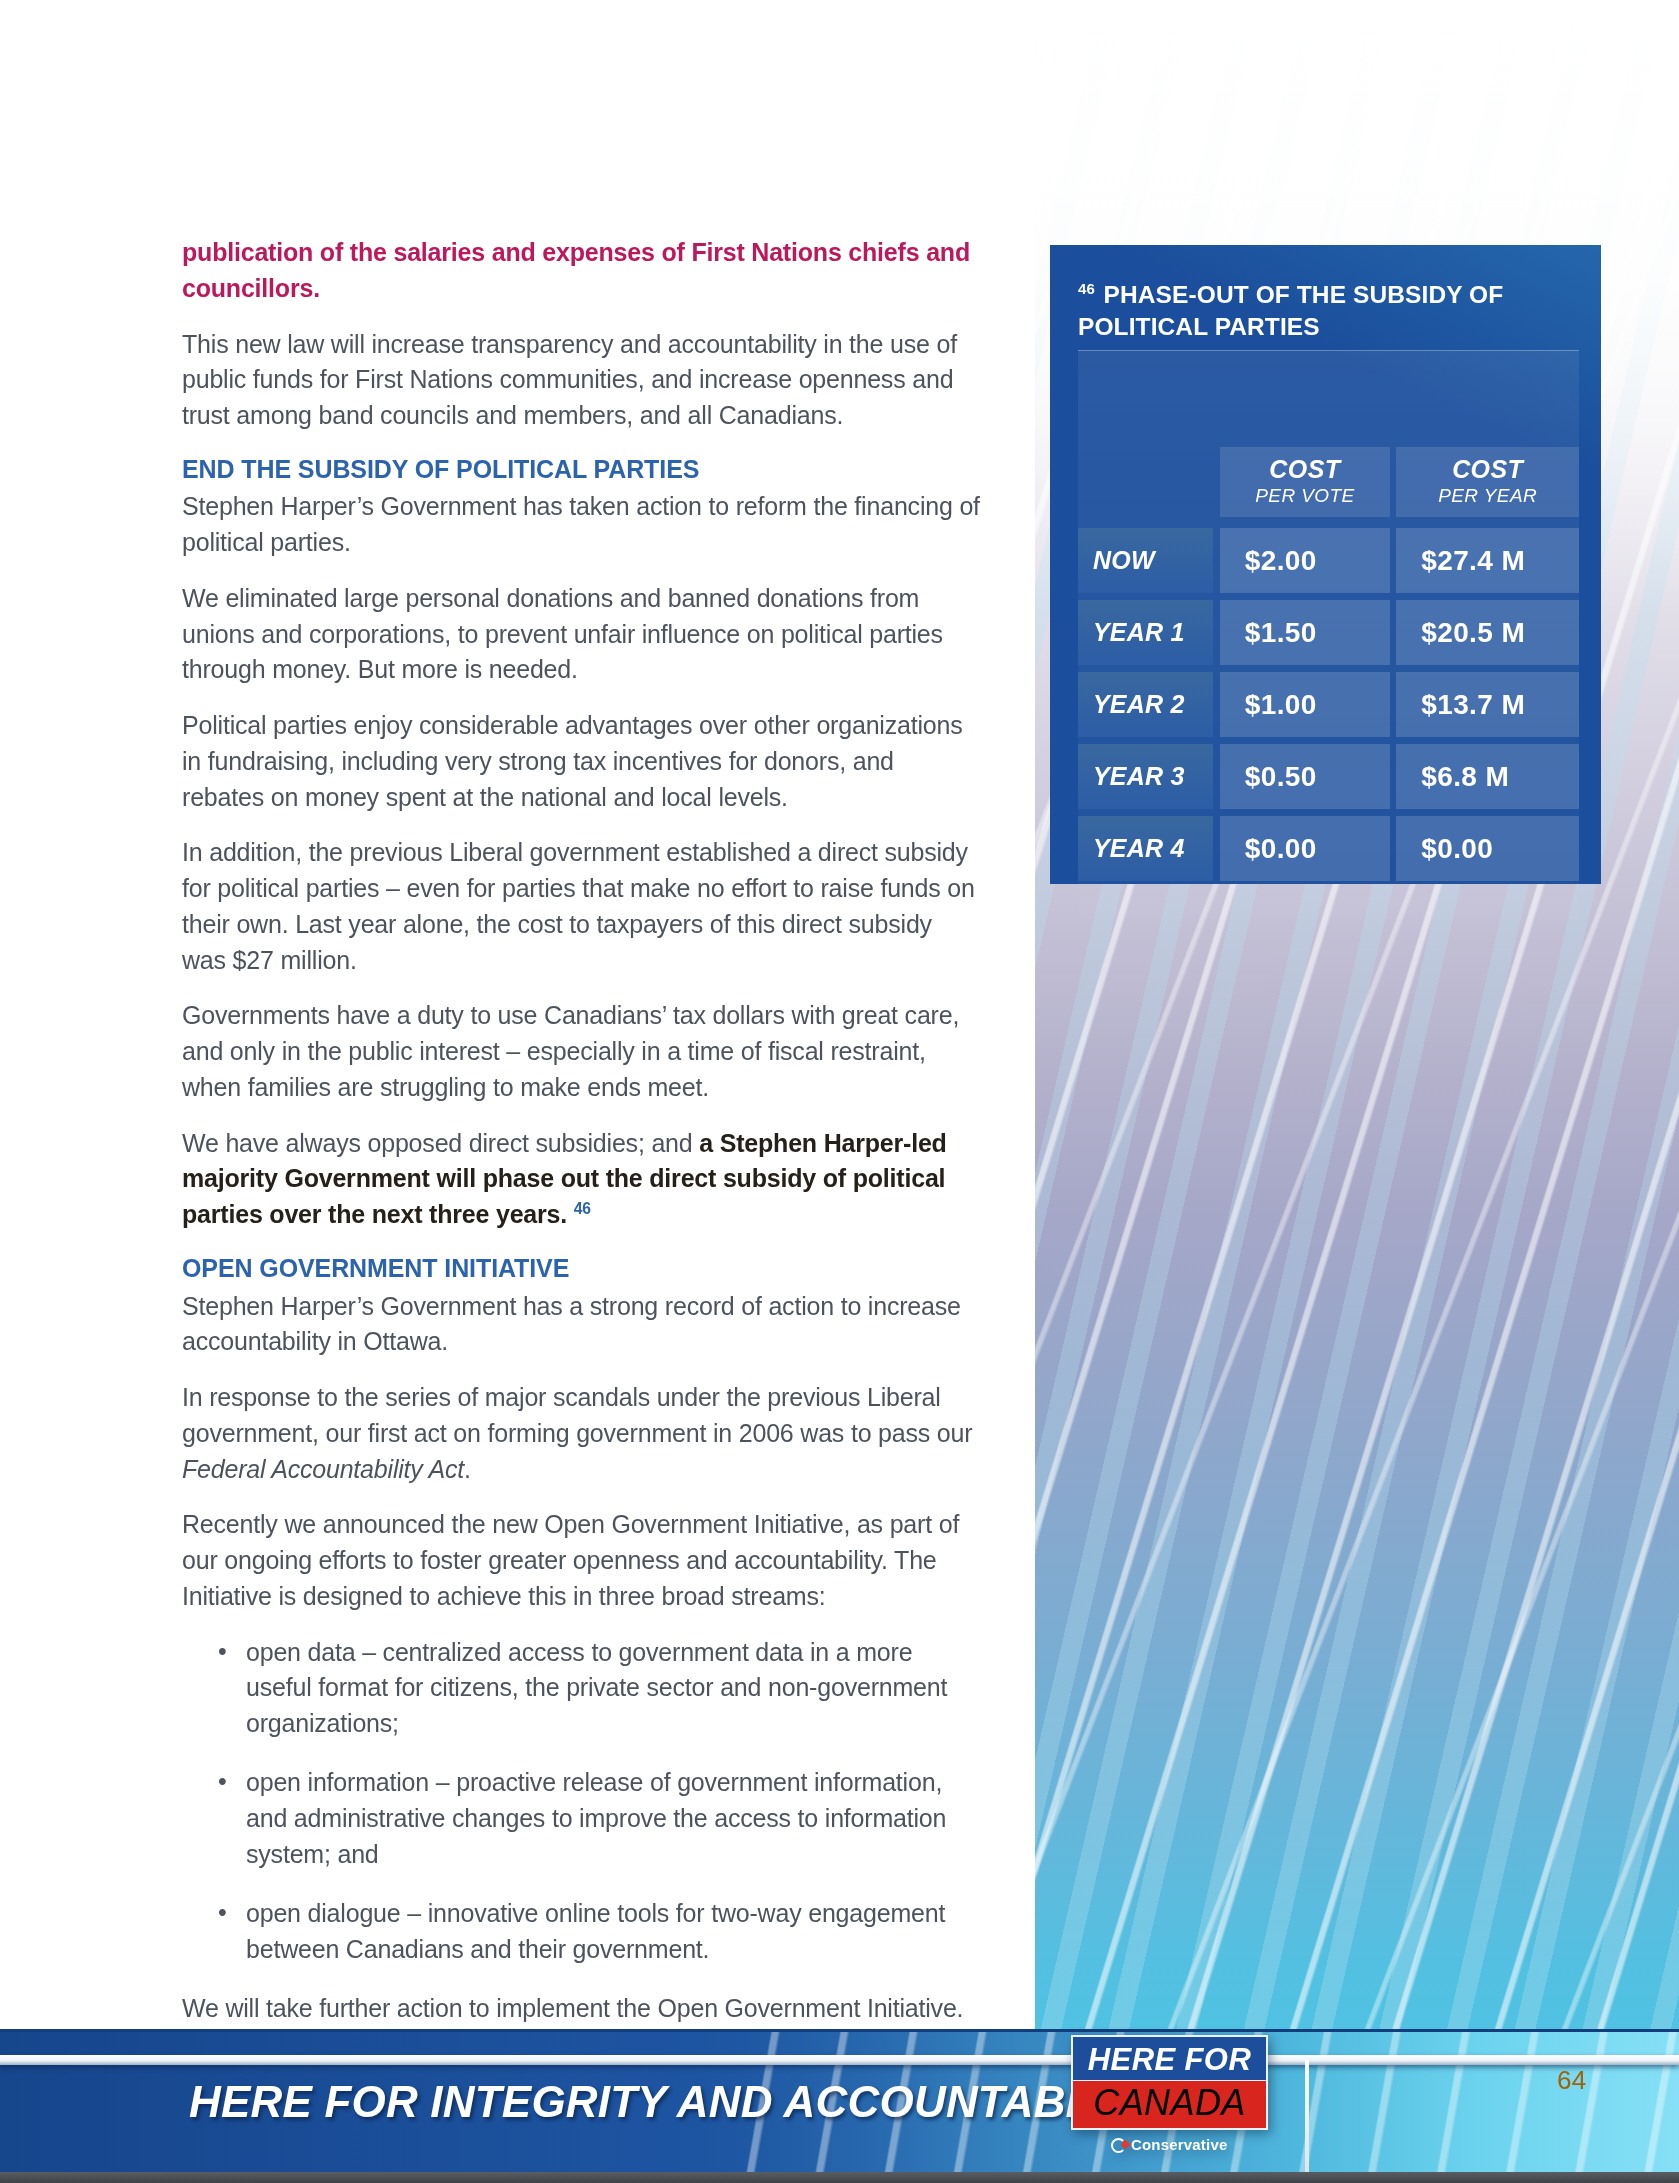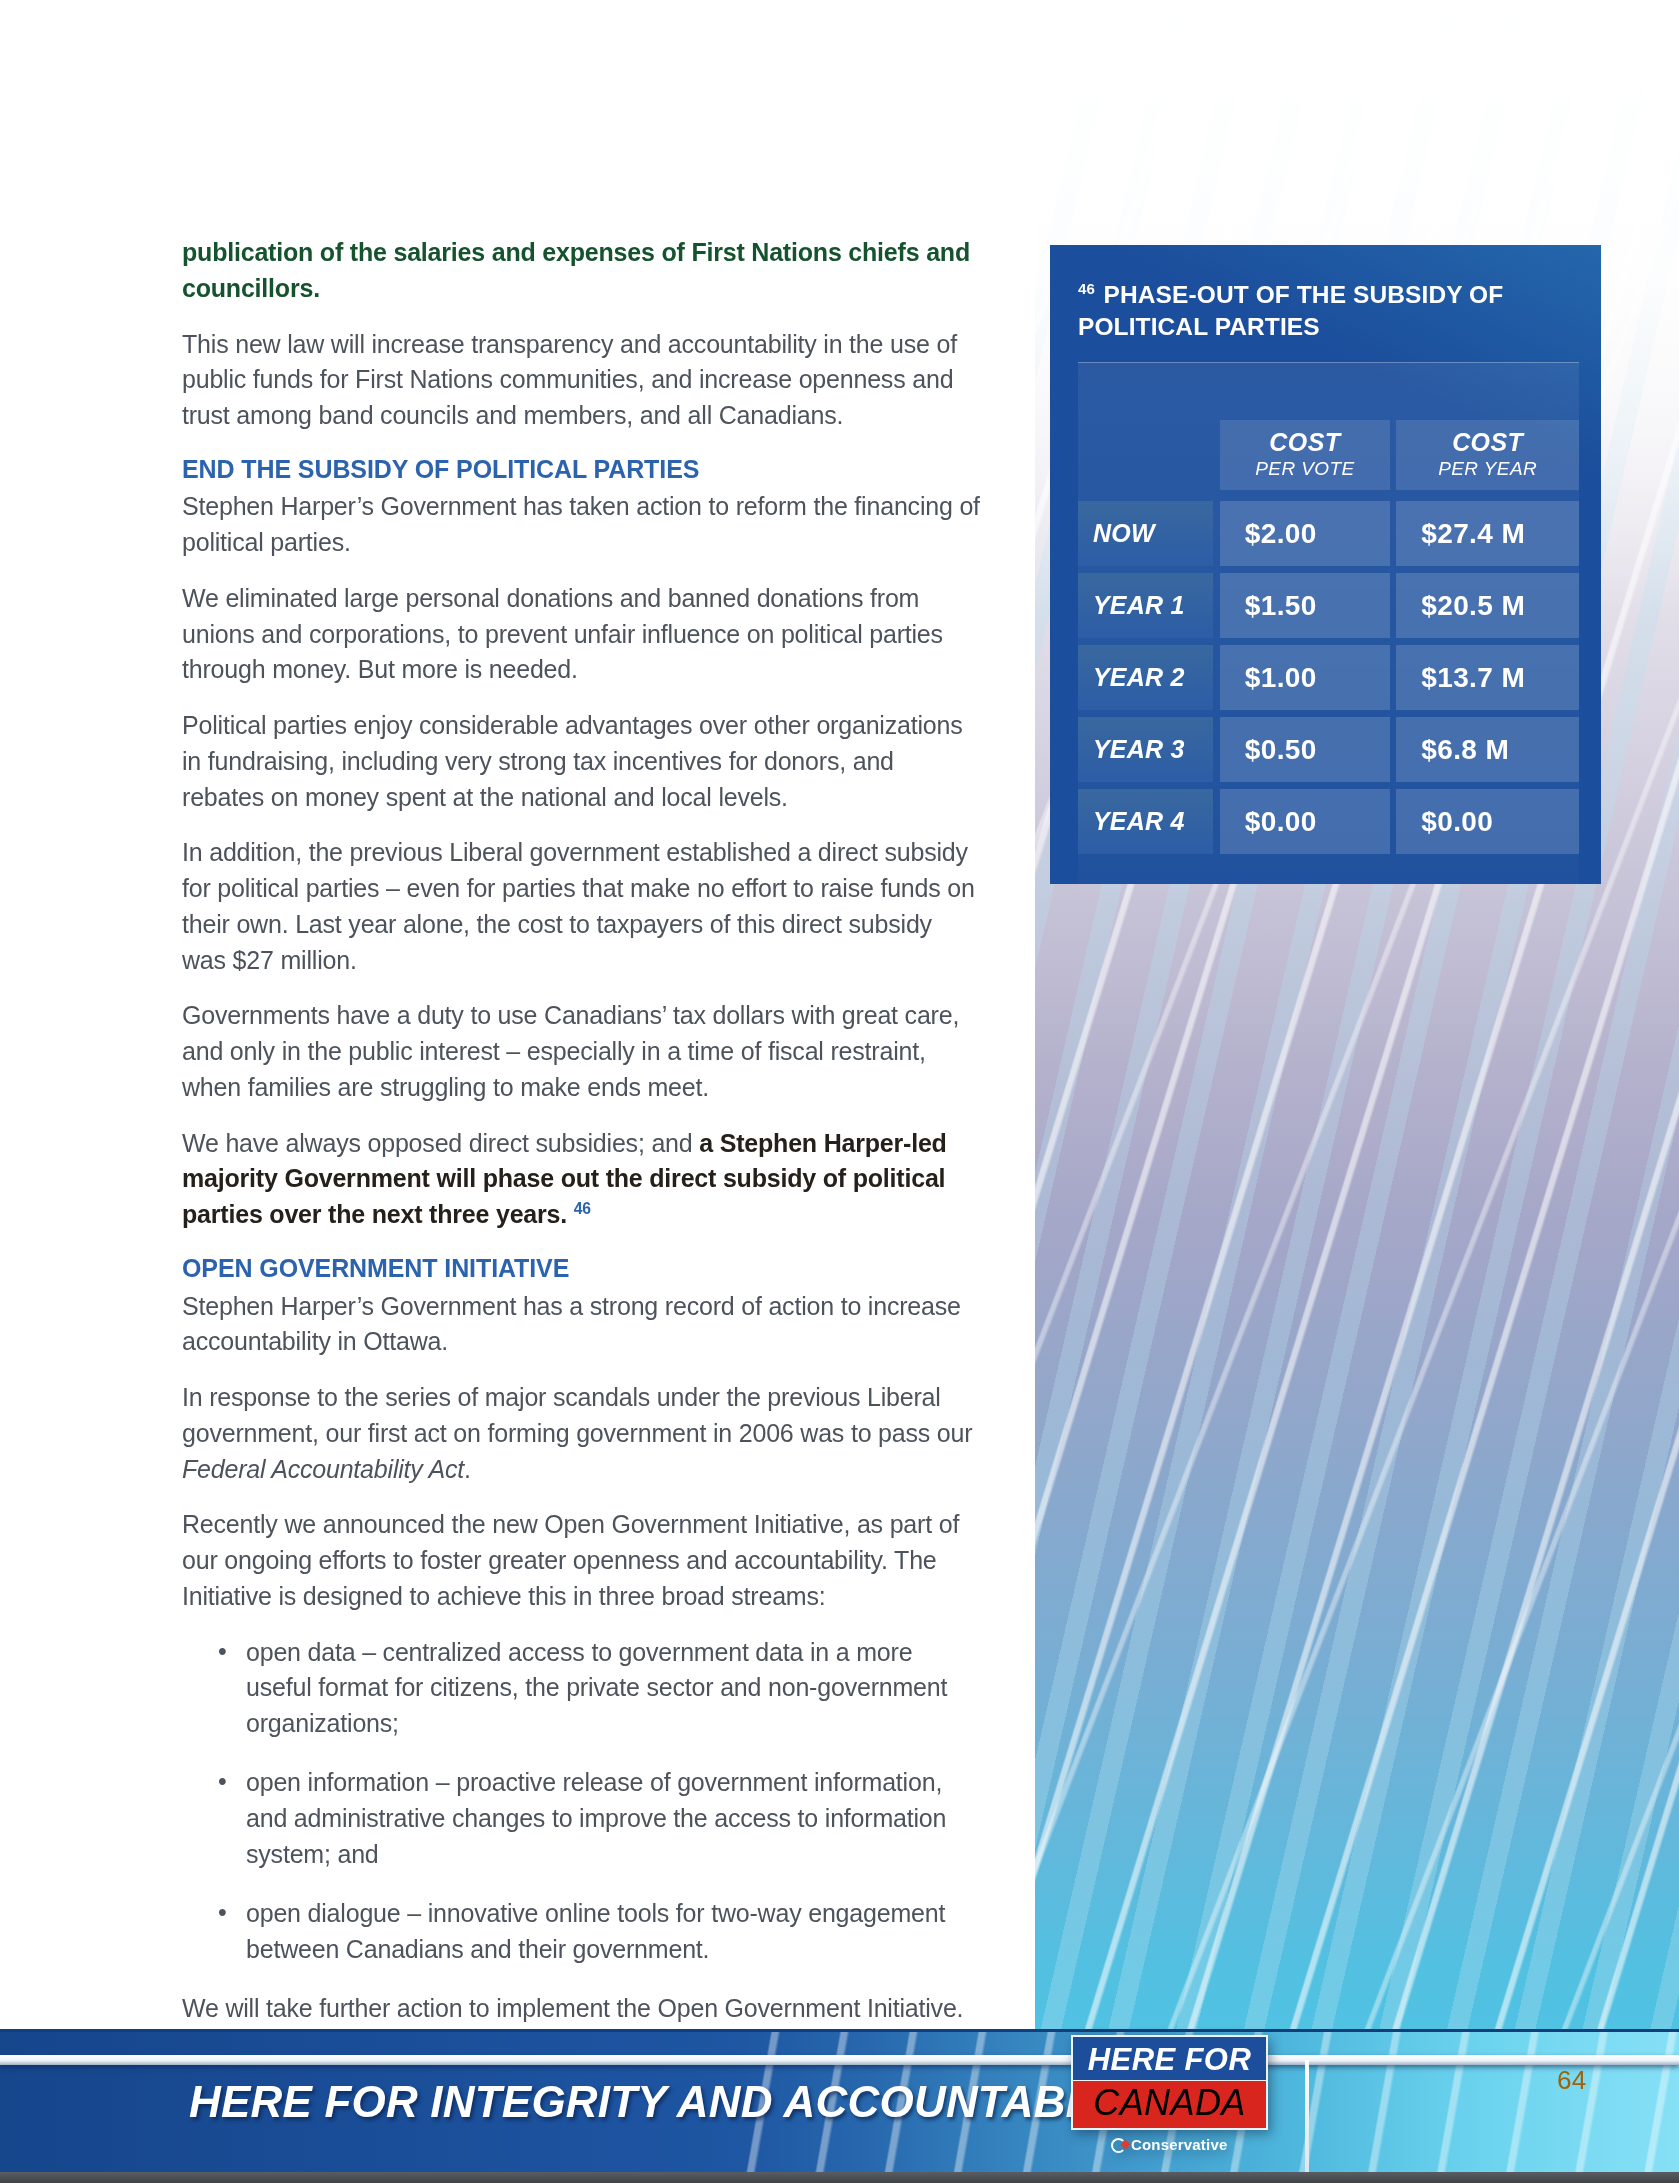--- a/index.html
+++ b/index.html
@@ -37,21 +37,21 @@
     position:absolute; left:0; top:0; width:100%; height:612px;
     background:linear-gradient(180deg, #ffffff 0%, rgba(255,255,255,0.85) 45%, rgba(255,255,255,0) 100%);
   }
 
   
   .article {
     position:absolute; left:182px; top:235px; width:800px;
     font-size:25px; line-height:1.43; color:#4d535c; letter-spacing:-0.2px;
   }
   .article p { margin:0 0 20px 0; }
-  .article p.lead { color:#14532d; font-weight:bold; }
+  .article p.lead { color:#be185d; font-weight:bold; }
   .article h2 {
     margin:7px 0 4.4px 0; font-size:25px; line-height:1.25;
     color:#2c63ae; font-weight:bold; letter-spacing:-0.1px;
   }
   .article strong { color:#26201a; }
   .article em { font-style:italic; }
   sup.fn { font-size:15.7px; color:#2c63ae; font-weight:bold; line-height:0; }
   ul.streams { list-style:none; margin:7px 0 20px 0; padding:0 0 0 36px; }
   ul.streams li { position:relative; padding-left:28px; margin-bottom:23.6px; }
   ul.streams li::before {
@@ -61,23 +61,23 @@
   
   .sidebar {
     position:absolute; left:1050px; top:245px; width:551px; height:639px;
     background:linear-gradient(205deg, rgba(70,190,225,0.22) 0%, rgba(70,190,225,0) 26%), #1b4e9c;
     color:#ffffff;
   }
   .sidebar-inner { padding:34px 22px 0 28px; }
   .sidebar-title-wrap { font-size:24.5px; font-weight:bold; line-height:1.3; letter-spacing:0.1px; width:472px; }
   .sidebar-title-wrap sup { font-size:15px; line-height:0; vertical-align:super; margin-right:8.7px; }
   .sidebar-panel {
-    margin-top:19px; border-top:1.3px solid rgba(255,255,255,0.32);
+    margin-top:7px; border-top:1.3px solid rgba(255,255,255,0.32);
     background:linear-gradient(180deg, rgba(255,255,255,0.07), rgba(255,255,255,0.02));
-    padding:57px 0 31px 0; min-height:380px;
+    padding:96px 0 31px 0; min-height:380px;
   }
   .t-headrow { display:flex; gap:6.6px; margin-left:142px; margin-bottom:11.4px; }
   .t-head {
     background:rgba(255,255,255,0.12); text-align:center; font-style:italic;
     padding:8.7px 0 9.6px 0;
   }
   .t-head .h1 { font-size:25px; font-weight:bold; letter-spacing:0.4px; }
   .t-head .h2 { font-size:19px; font-weight:normal; letter-spacing:0.4px; margin-top:0.9px; }
   .t-row { display:flex; gap:6.6px; margin-bottom:7px; }
   .t-label {

